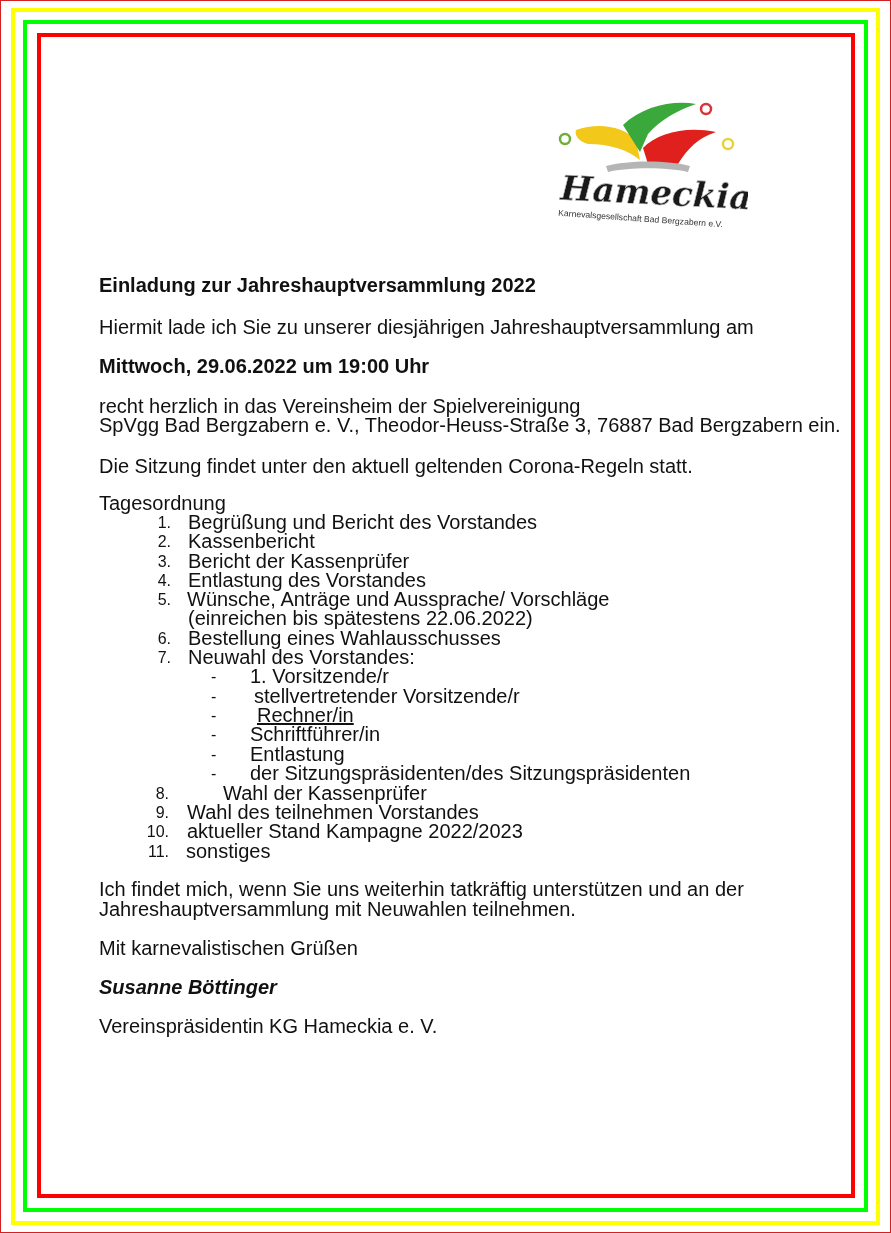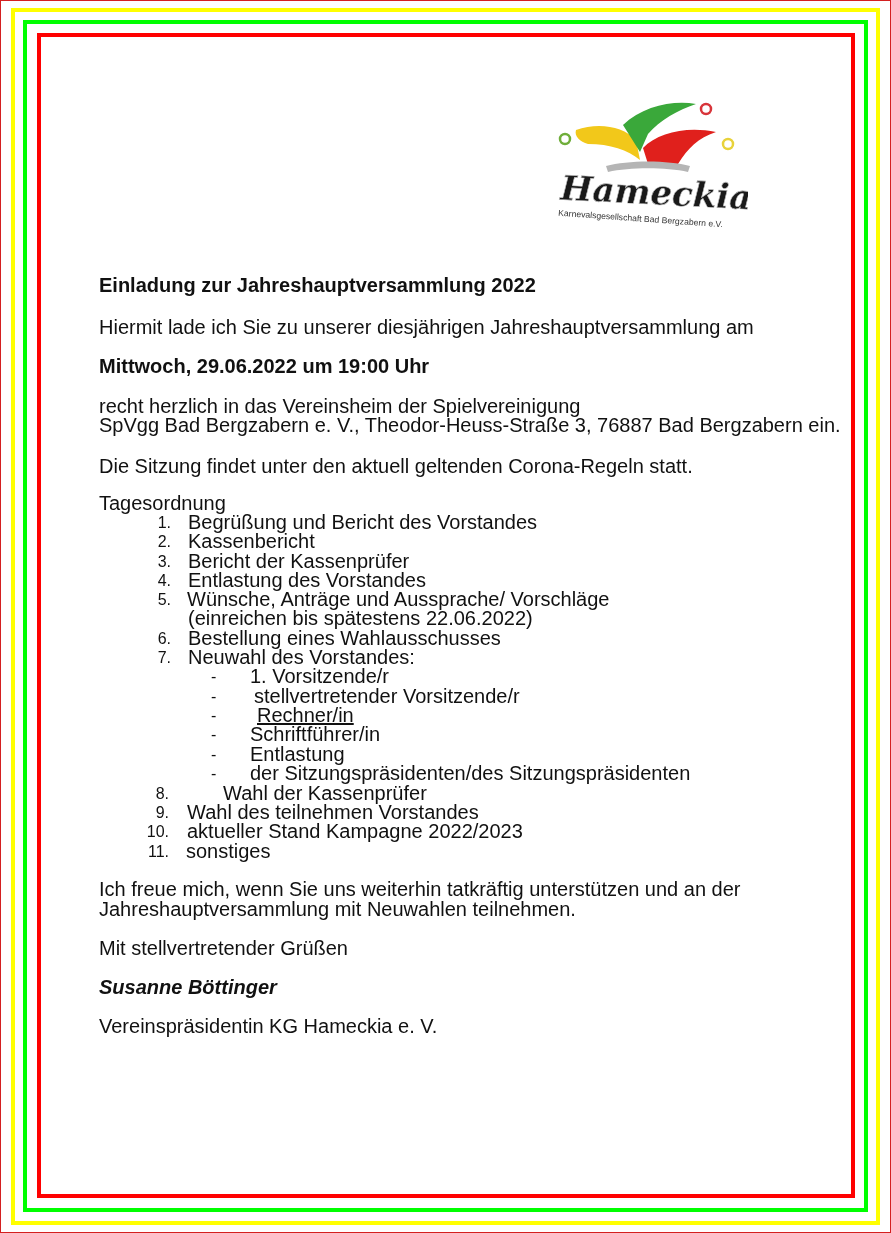--- a/index.html
+++ b/index.html
@@ -133,18 +133,18 @@
     <div>
       <span class="num" style="left:40px; top:822px;">10.</span>
       <span class="t" style="left:88px; top:822px;">aktueller Stand Kampagne 2022/2023</span>
     </div>
     <div>
       <span class="num" style="left:40px; top:842px;">11.</span>
       <span class="t" style="left:87px; top:842px;">sonstiges</span>
     </div>
   </div>
 
-  <div class="t" style="top:880px;">Ich freue mich, wenn Sie uns weiterhin tatkräftig unterstützen und an der</div>
+  <div class="t" style="top:880px;">Ich findet mich, wenn Sie uns weiterhin tatkräftig unterstützen und an der</div>
   <div class="t" style="top:900px;">Jahreshauptversammlung mit Neuwahlen teilnehmen.</div>
-  <div class="t" style="top:939px;">Mit stellvertretender Grüßen</div>
+  <div class="t" style="top:939px;">Mit karnevalistischen Grüßen</div>
   <div class="t italic-bold" style="top:978px;">Susanne Böttinger</div>
   <div class="t" style="top:1017px;">Vereinspräsidentin KG Hameckia e. V.</div>
 </div>
 
 </body></html>

